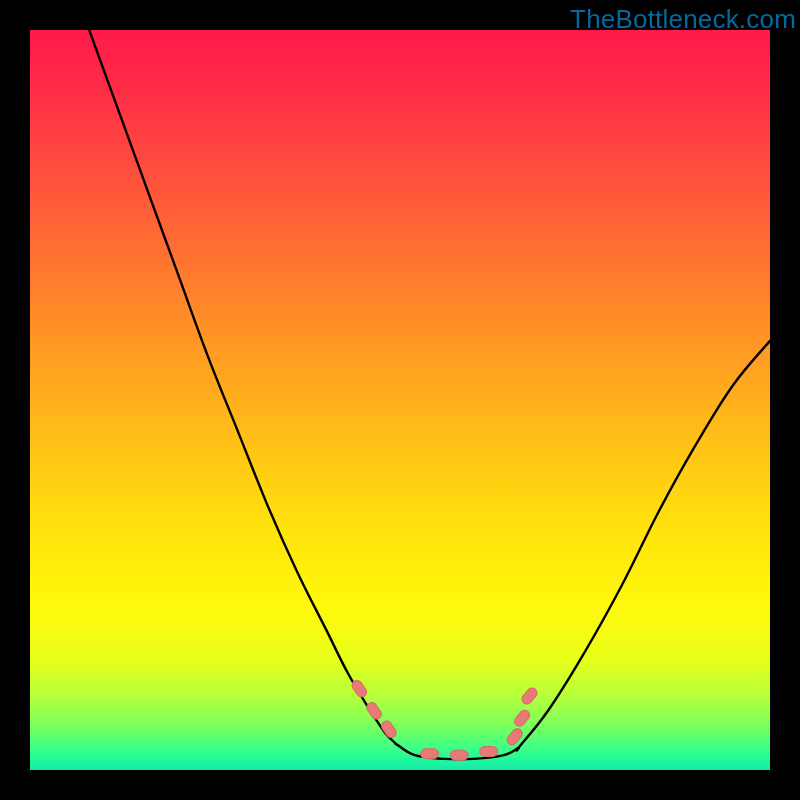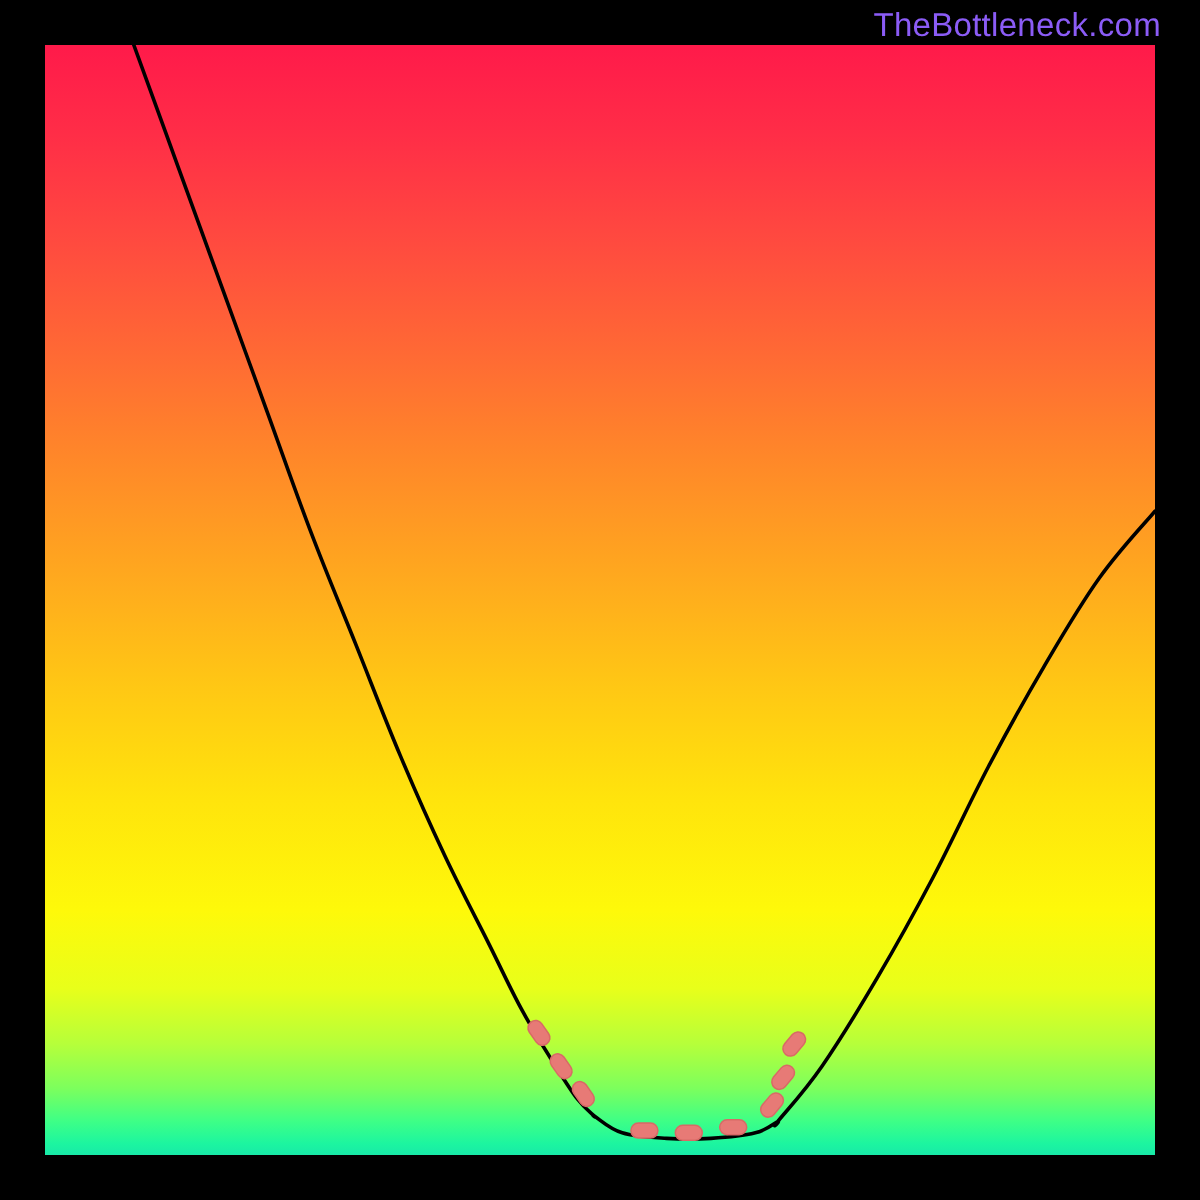--- a/index.html
+++ b/index.html
@@ -44,23 +44,23 @@
   .curve-svg {
     position: absolute;
     left: 0;
     top: 0;
     width: 740px;
     height: 740px;
   }
   .watermark {
     position: absolute;
     top: 4px;
-    right: 26px;
-    color: #8b5cf6;
-    font-size: 22px;
+    right: 4px;
+    color: #0369a1;
+    font-size: 26px;
     font-weight: 500;
     letter-spacing: 0.2px;
     user-select: none;
   }
 </style>
 </head>
 <body>
 
 <div class="frame">
 

